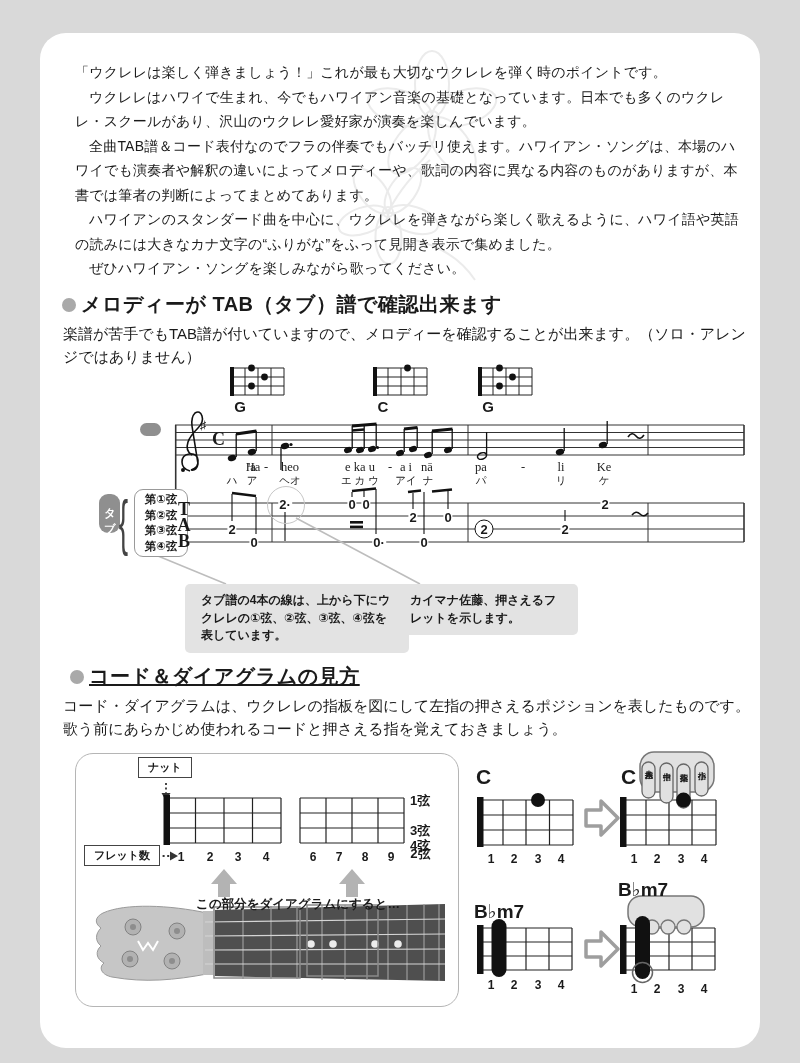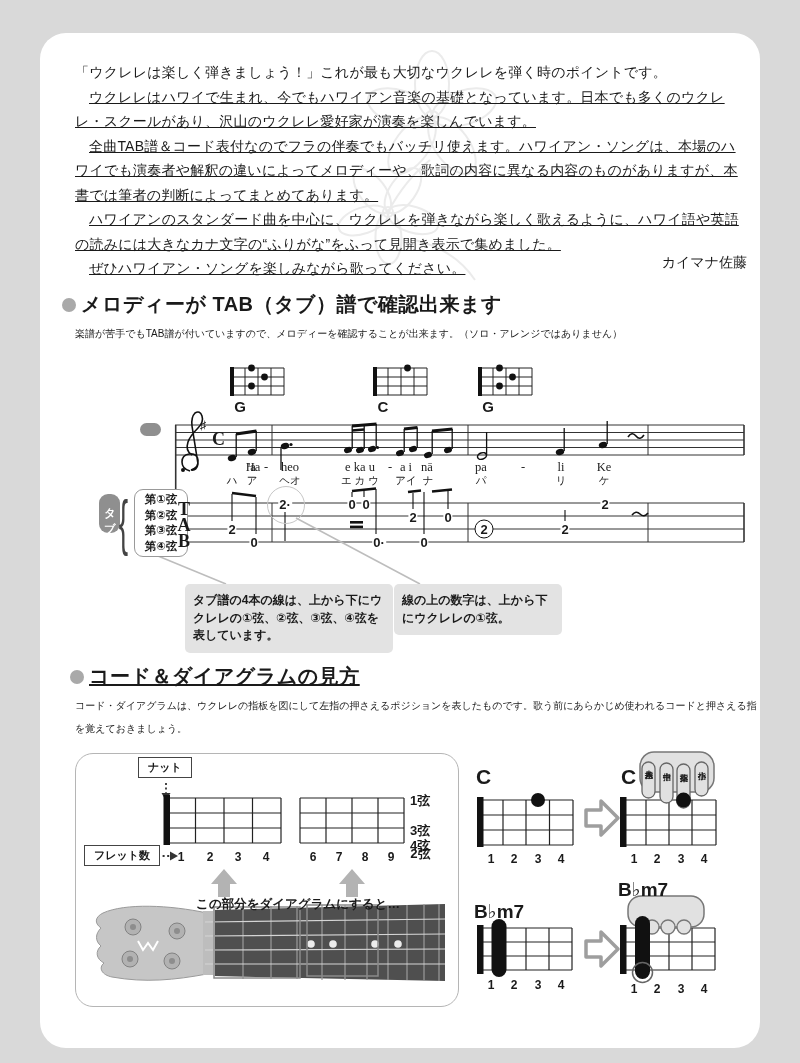--- a/index.html
+++ b/index.html
@@ -4,43 +4,43 @@
 <style>
   html,body{margin:0;padding:0;background:#d9d9d9;}
   .page{position:relative;width:800px;height:1063px;background:#d9d9d9;overflow:hidden;
         font-family:"Liberation Sans","DejaVu Sans",sans-serif;color:#1a1a1a;}
   .card{position:absolute;left:40px;top:33px;width:720px;height:1015px;background:#ffffff;border-radius:26px;}
   .gfx{position:absolute;left:0;top:0;z-index:1;}
   .abs{position:absolute;z-index:2;}
   .ctr{transform:translateX(-50%);white-space:nowrap;}
   .intro{position:absolute;left:75px;top:60px;width:674px;z-index:2;font-size:14px;line-height:24.5px;letter-spacing:.2px;}
   .intro p{margin:0;}
-  .indent{text-indent:1em;text-decoration:underline;}
+  .indent{text-indent:1em;}
   .author{position:absolute;left:75px;top:254px;width:672px;text-align:right;font-size:14px;z-index:2;}
   .sec-title{position:absolute;z-index:2;font-size:20px;font-weight:bold;letter-spacing:.5px;display:flex;align-items:center;gap:5px;}
   .bullet{width:14px;height:14px;border-radius:50%;background:#a9a9a9;display:inline-block;flex:0 0 14px;}
-  .sec-desc{position:absolute;z-index:2;font-size:10px;line-height:23px;margin-left:12px;}
+  .sec-desc{position:absolute;z-index:2;font-size:15px;line-height:23px;}
   .badge{position:absolute;z-index:2;background:#8f8f8f;color:#fff;border-radius:9px;writing-mode:vertical-rl;
          text-orientation:upright;font-size:11.5px;font-weight:bold;letter-spacing:1px;padding:5px 3px;}
   .chordlbl{font-size:15px;font-weight:bold;}
   .lyr{font-family:"Liberation Serif","DejaVu Serif",serif;font-size:12.5px;}
   .kana{font-size:10.5px;}
   .tabword{position:absolute;left:177px;top:499px;z-index:2;writing-mode:vertical-rl;text-orientation:upright;
            font-family:"Liberation Serif","DejaVu Serif",serif;font-weight:bold;font-size:18px;line-height:14px;letter-spacing:-4px;}
   .tabnum{position:absolute;font-size:13px;font-weight:bold;background:#fff;line-height:13px;padding:0 1px;
           transform:translate(-50%,-50%);z-index:3;white-space:nowrap;}
   .circled{border:1.4px solid #111;border-radius:50%;width:17px;height:17px;display:flex;align-items:center;
            justify-content:center;padding:0;}
   .hlcirc{position:absolute;left:267px;top:486px;width:36px;height:36px;border:1.8px solid #c6c6c6;border-radius:50%;z-index:2;}
   .strbox{position:absolute;left:134px;top:489px;width:52px;height:66px;border:1.5px solid #999;border-radius:9px;
           background:#fff;z-index:2;display:flex;flex-direction:column;justify-content:center;}
   .strbox span{font-size:11.5px;font-weight:bold;text-align:center;line-height:15.5px;}
   .brace{position:absolute;left:114px;top:494px;z-index:2;font-size:56px;color:#444;transform:scale(.5,1.1);line-height:56px;}
   .callout{position:absolute;z-index:2;background:#e3e3e3;border-radius:5px;font-size:12px;font-weight:bold;
-           line-height:17.5px;padding:8px 8px;}
+           line-height:17.5px;padding:8px 16px;}
   .explbox{position:absolute;left:75px;top:753px;width:382px;height:252px;border:1.5px solid #b5b5b5;border-radius:18px;z-index:1;}
   .tag{position:absolute;z-index:2;border:1.5px solid #444;border-radius:0;background:#fff;font-size:11px;
        font-weight:bold;padding:2px 9px;white-space:nowrap;}
   .num{font-size:12px;font-weight:bold;}
   .slabel{font-size:13px;font-weight:bold;}
   .cname{font-size:21px;font-weight:bold;}
   .bname{font-size:19px;font-weight:bold;}
   .fing{position:absolute;z-index:3;writing-mode:vertical-rl;text-orientation:upright;font-size:8px;font-weight:bold;line-height:9px;}
   .caption{position:absolute;left:192px;top:896px;width:212px;z-index:2;font-size:12.5px;font-weight:bold;text-align:center;}
   .sharp{font-size:12px;font-weight:bold;}
@@ -349,21 +349,20 @@
     </g>
   </svg>
 
   <div class="intro">
     <p>「ウクレレは楽しく弾きましょう！」これが最も大切なウクレレを弾く時のポイントです。</p>
     <p class="indent">ウクレレはハワイで生まれ、今でもハワイアン音楽の基礎となっています。日本でも多くのウクレレ・スクールがあり、沢山のウクレレ愛好家が演奏を楽しんでいます。</p>
     <p class="indent">全曲TAB譜＆コード表付なのでフラの伴奏でもバッチリ使えます。ハワイアン・ソングは、本場のハワイでも演奏者や解釈の違いによってメロディーや、歌詞の内容に異なる内容のものがありますが、本書では筆者の判断によってまとめてあります。</p>
     <p class="indent">ハワイアンのスタンダード曲を中心に、ウクレレを弾きながら楽しく歌えるように、ハワイ語や英語の読みには大きなカナ文字の“ふりがな”をふって見開き表示で集めました。</p>
     <p class="indent">ぜひハワイアン・ソングを楽しみながら歌ってください。</p>
   </div>
-  <div class="author">カイマナ佐藤</div>
 
   <div class="sec-title" style="left:62px;top:291px;">
     <span class="bullet"></span>
     <span>メロディーが TAB（タブ）譜で確認出来ます</span>
   </div>
   <div class="sec-desc" style="left:63px;top:322px;width:690px;">楽譜が苦手でもTAB譜が付いていますので、メロディーを確認することが出来ます。（ソロ・アレンジではありません）</div>
 
   <div class="badge" style="left:140px;top:423px;">五線譜</div>
   <div class="badge" style="left:99px;top:494px;">タブ譜</div>
   <span class="brace">{</span>
@@ -412,21 +411,21 @@
   <span class="tabnum" style="left:366px;top:503.5px;">0</span>
   <span class="tabnum" style="left:379px;top:542px;">0·</span>
   <span class="tabnum" style="left:413px;top:516.5px;">2</span>
   <span class="tabnum" style="left:424px;top:542px;">0</span>
   <span class="tabnum" style="left:448px;top:516.5px;">0</span>
   <span class="tabnum circled" style="left:484px;top:529px;">2</span>
   <span class="tabnum" style="left:565px;top:529px;">2</span>
   <span class="tabnum" style="left:605px;top:503.5px;">2</span>
 
   <div class="callout" style="left:185px;top:584px;width:192px;">タブ譜の4本の線は、上から下にウクレレの①弦、②弦、③弦、④弦を表しています。</div>
-  <div class="callout" style="left:394px;top:584px;width:152px;">線の上の数字は、上から下にウクレレの①弦。</div>
+  <div class="callout" style="left:394px;top:584px;width:152px;">カイマナ佐藤、押さえるフレットを示します。</div>
 
   <div class="sec-title" style="left:70px;top:663px;text-decoration:underline;">
     <span class="bullet"></span>
     <span>コード＆ダイアグラムの見方</span>
   </div>
   <div class="sec-desc" style="left:63px;top:694px;width:690px;">コード・ダイアグラムは、ウクレレの指板を図にして左指の押さえるポジションを表したものです。歌う前にあらかじめ使われるコードと押さえる指を覚えておきましょう。</div>
 
   <div class="explbox"></div>
   <div class="tag" style="left:138px;top:757px;">ナット</div>
   <div class="tag" style="left:84px;top:845px;text-align:right;">フレット数</div>

